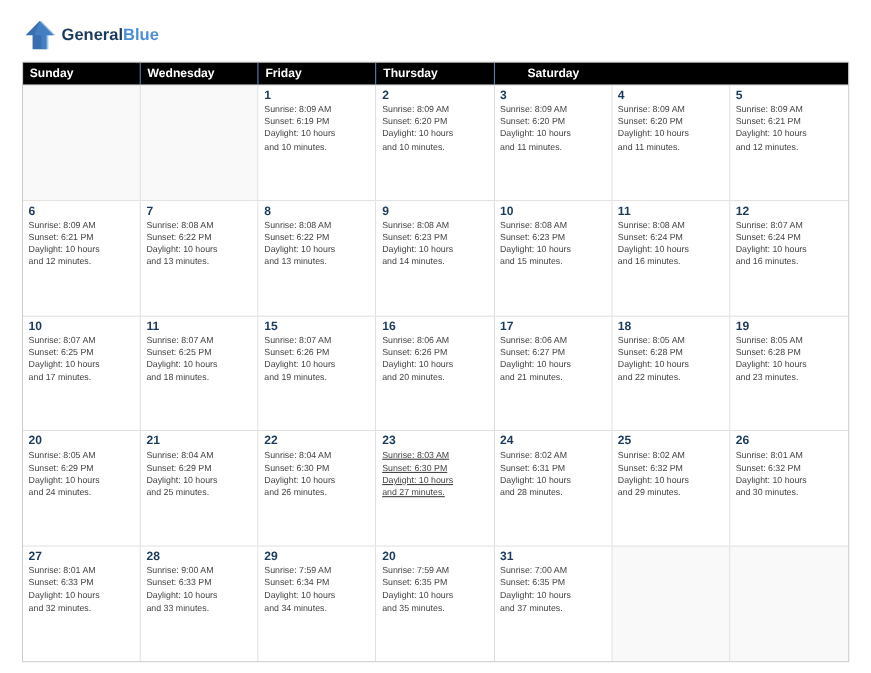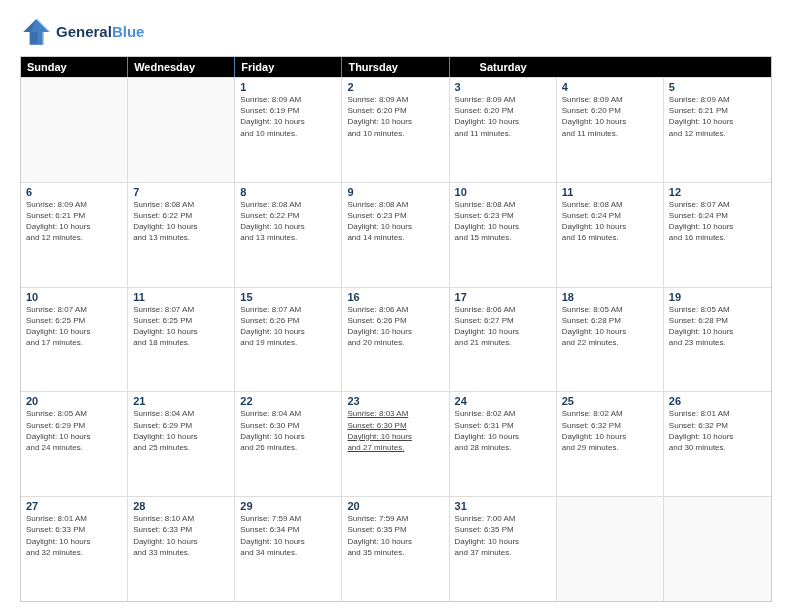--- a/index.html
+++ b/index.html
@@ -326,21 +326,21 @@
         <div class="cal-week">
           <div class="cal-cell">
             <span class="day-num">27</span>
             <div class="day-detail" style="white-space: pre-line;">Sunrise: 8:01 AM
 Sunset: 6:33 PM
 Daylight: 10 hours
 and 32 minutes.</div>
           </div>
           <div class="cal-cell">
             <span class="day-num">28</span>
-            <div class="day-detail" style="white-space: pre-line;">Sunrise: 8:10 AM
+            <div class="day-detail" style="white-space: pre-line;">Sunrise: 9:00 AM
 Sunset: 6:33 PM
 Daylight: 10 hours
 and 33 minutes.</div>
           </div>
           <div class="cal-cell">
             <span class="day-num">29</span>
             <div class="day-detail" style="white-space: pre-line;">Sunrise: 7:59 AM
 Sunset: 6:34 PM
 Daylight: 10 hours
 and 34 minutes.</div>

